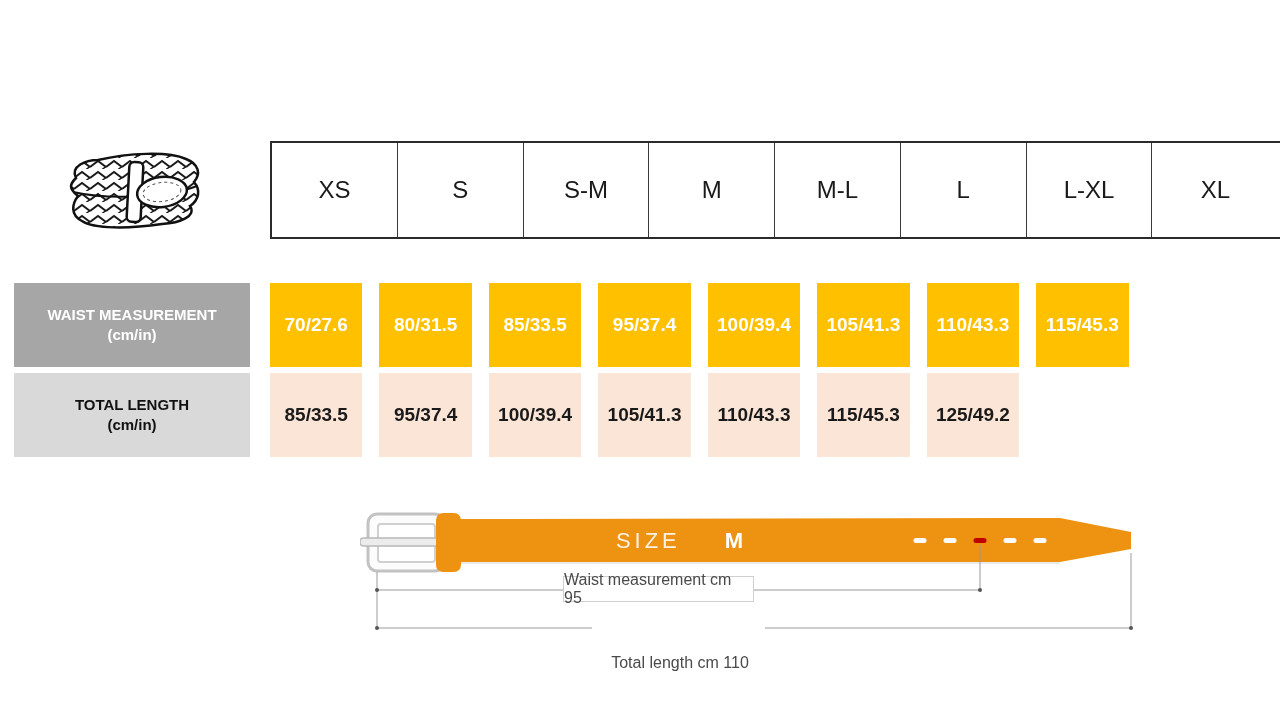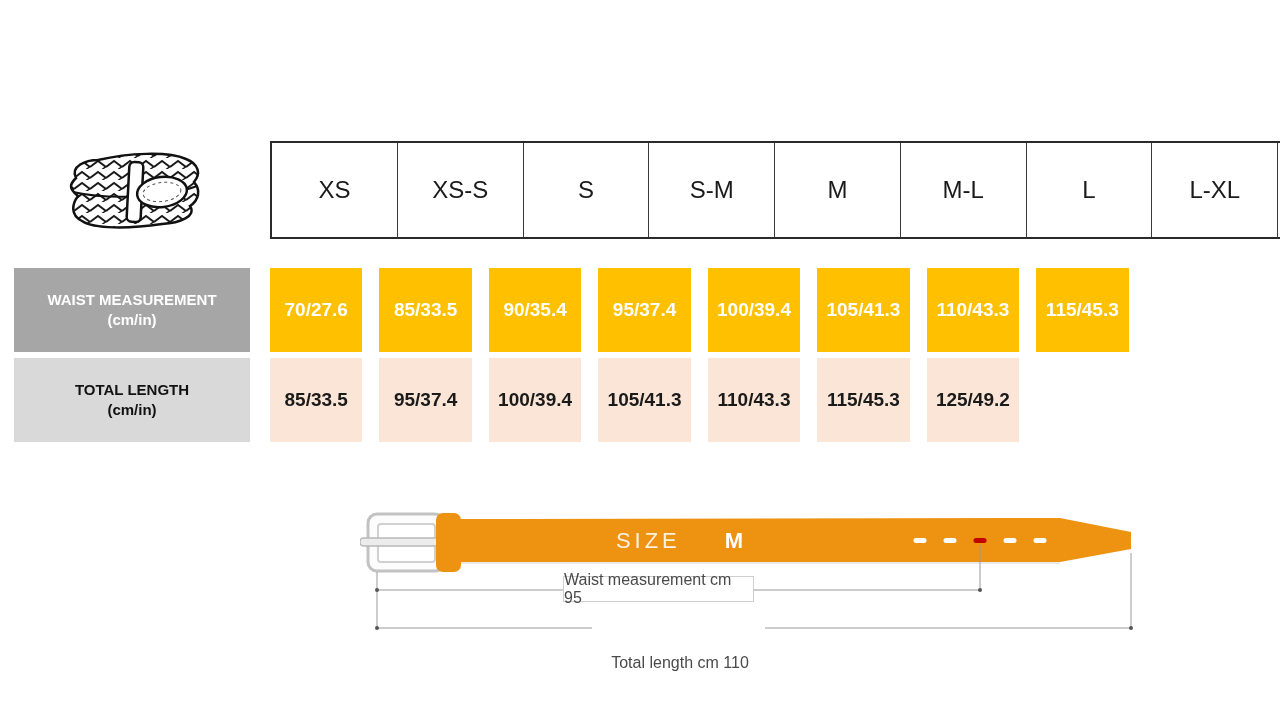--- a/index.html
+++ b/index.html
@@ -18,21 +18,21 @@
   }
   .header-cell {
     border-right: 1.5px solid #3a3a3a;
     display: flex; align-items: center; justify-content: center;
     font-size: 24px; color: #1a1a1a; font-weight: 400;
     background: #ffffff;
   }
   .header-cell:last-child { border-right: none; }
 
   
-  .rows-wrap { left: 14px; top: 268px; width: 1232px; }
+  .rows-wrap { left: 14px; top: 283px; width: 1232px; }
   .m-row { display: flex; gap: 20px; height: 84px; margin-bottom: 6px; }
   .row-label {
     width: 236px; flex: 0 0 236px;
     display: flex; flex-direction: column; align-items: center; justify-content: center;
     font-weight: 700; font-size: 15px; line-height: 1.35; text-align: center;
   }
   .row-cells {
     width: 968px; display: grid; grid-template-columns: repeat(9, 1fr); gap: 17px;
   }
   .val-cell {
@@ -79,41 +79,40 @@
     <path d="M18,42 C12,30 28,24 40,24 C70,17 110,15 128,23 C141,28 143,38 136,46 C143,54 141,64 132,70 C139,80 122,87 104,88 C70,93 36,93 24,85 C12,79 14,68 20,60 C10,52 12,48 18,42 Z" fill="url(#braid)" stroke="#111111" stroke-width="2.5"></path>
     <path d="M15,56 C50,64 108,62 139,50" fill="none" stroke="#111111" stroke-width="2"></path>
     <rect x="70" y="26" width="14" height="60" rx="5" fill="#ffffff" stroke="#111111" stroke-width="2.5" transform="rotate(3 77 56)"></rect>
     <ellipse cx="104" cy="56" rx="25" ry="15" fill="#ffffff" stroke="#111111" stroke-width="2.5" transform="rotate(-7 104 56)"></ellipse>
     <ellipse cx="104" cy="56" rx="19" ry="9.5" fill="none" stroke="#555555" stroke-width="1" stroke-dasharray="3,3" transform="rotate(-7 104 56)"></ellipse>
   </svg>
 </div>
 
 <div class="abs header-table">
   <div class="header-cell">XS</div>
-  <div class="header-cell">XS-S</div>
   <div class="header-cell">S</div>
   <div class="header-cell">S-M</div>
   <div class="header-cell">M</div>
   <div class="header-cell">M-L</div>
   <div class="header-cell">L</div>
   <div class="header-cell">L-XL</div>
   <div class="header-cell">XL</div>
 </div>
 
 <div class="abs rows-wrap">
 
   <div class="m-row waist">
     <div class="row-label">
       <span>WAIST MEASUREMENT</span>
       <span>(cm/in)</span>
     </div>
     <div class="row-cells">
       <div class="val-cell">70/27.6</div>
+      <div class="val-cell">80/31.5</div>
       <div class="val-cell">85/33.5</div>
-      <div class="val-cell">90/35.4</div>
       <div class="val-cell">95/37.4</div>
       <div class="val-cell">100/39.4</div>
       <div class="val-cell">105/41.3</div>
       <div class="val-cell">110/43.3</div>
       <div class="val-cell">115/45.3</div>
     </div>
   </div>
 
   <div class="m-row length">
     <div class="row-label">

